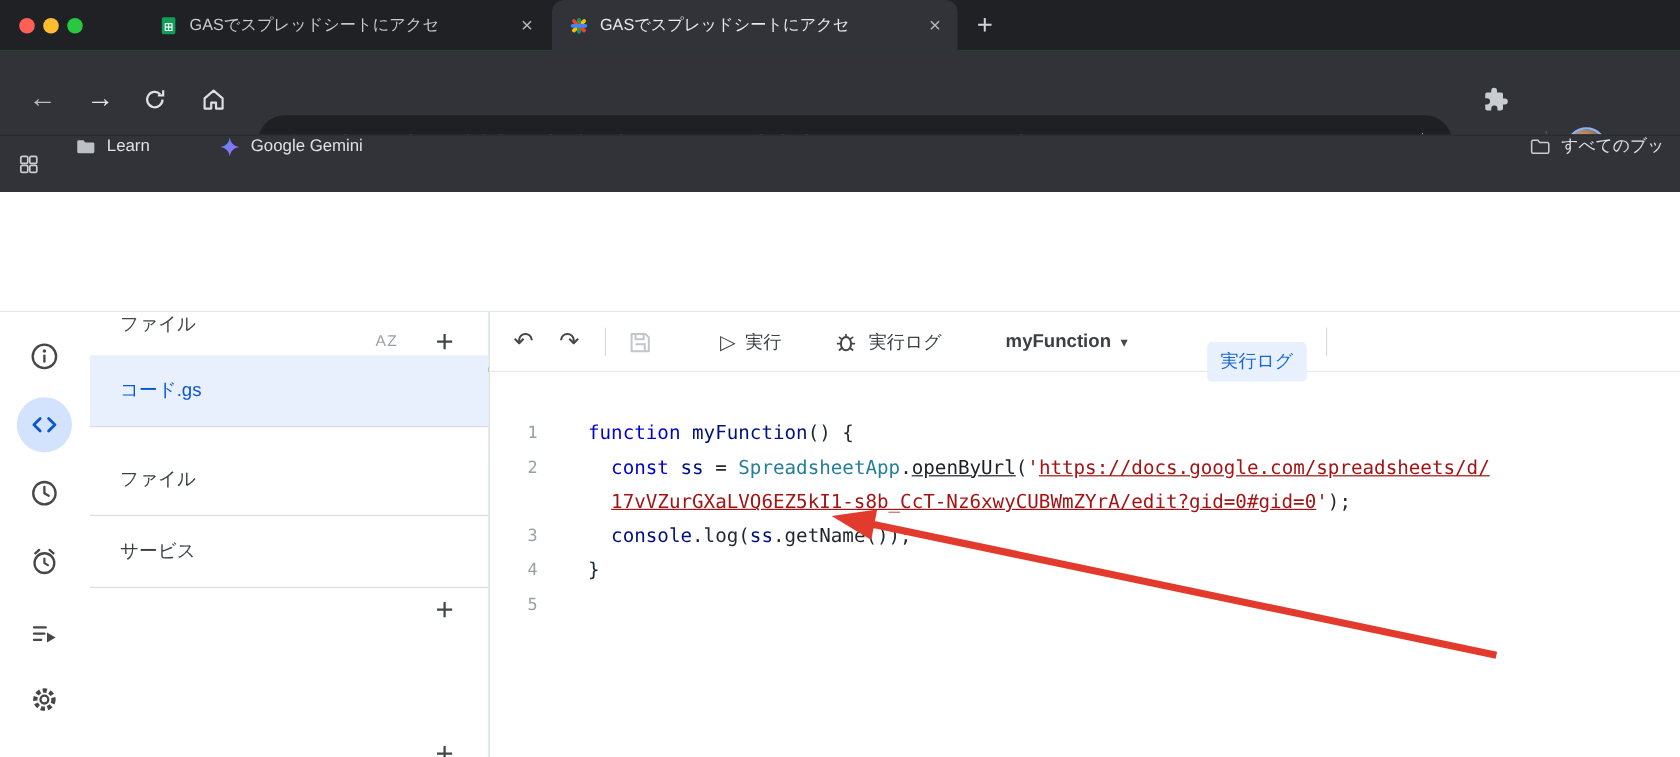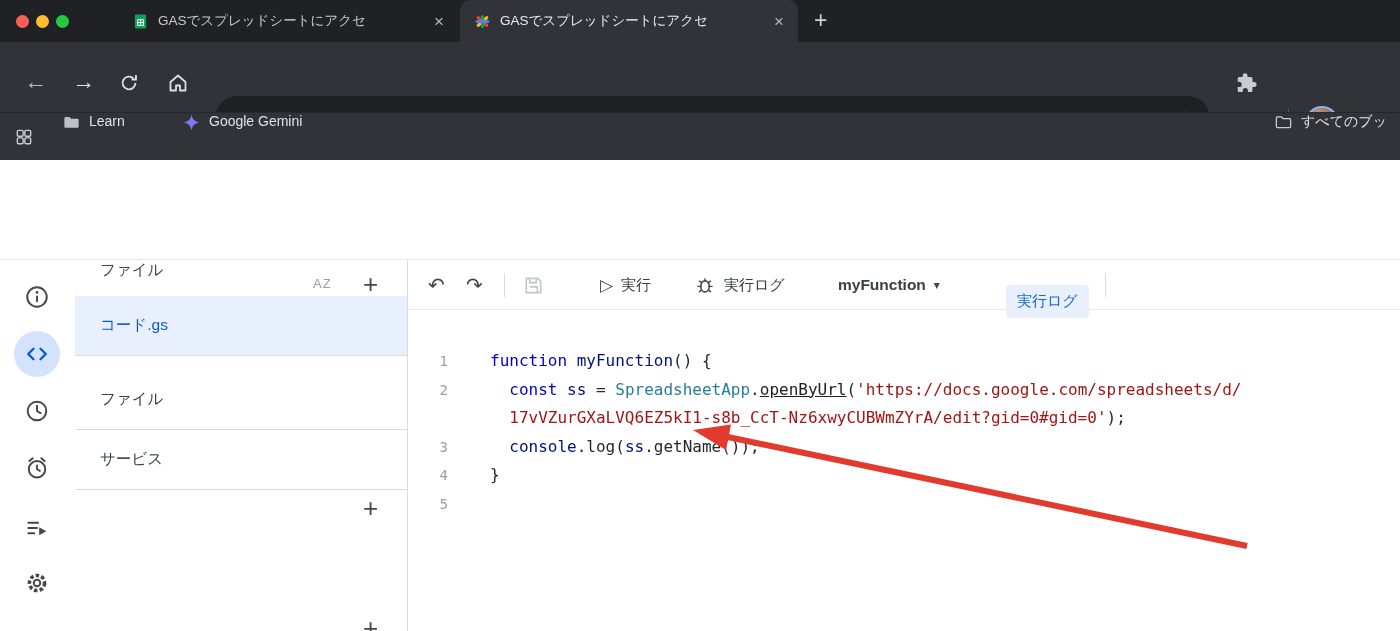--- a/index.html
+++ b/index.html
@@ -82,21 +82,21 @@
   .gutter-num{height:28.5px;line-height:28.5px;font-size:14px;color:#9aa0a6;
               font-family:"DejaVu Sans Mono","Liberation Mono",monospace}
   .codecol{flex:1;padding:36px 0 0 34px;overflow:hidden}
   .code-row{height:28.5px;line-height:28.5px;font-size:16px;white-space:pre;
             font-family:"DejaVu Sans Mono","Liberation Mono",monospace}
   .tok-kw{color:#0000d0}
   .tok-id{color:#001080}
   .tok-ty{color:#267f99}
   .tok-mu{color:#202124;text-decoration:underline}
   .tok-st{color:#a31515}
-  .tok-sl{color:#a31515;}
+  .tok-sl{color:#a31515;text-decoration:underline}
   .tok-pl{color:#24292f}
 
   .arrow-overlay{position:absolute;left:0;top:0;pointer-events:none;z-index:10}
 </style>
 </head>
 <body>
 
 <div class="page">
 
   <div class="tabstrip abs">

